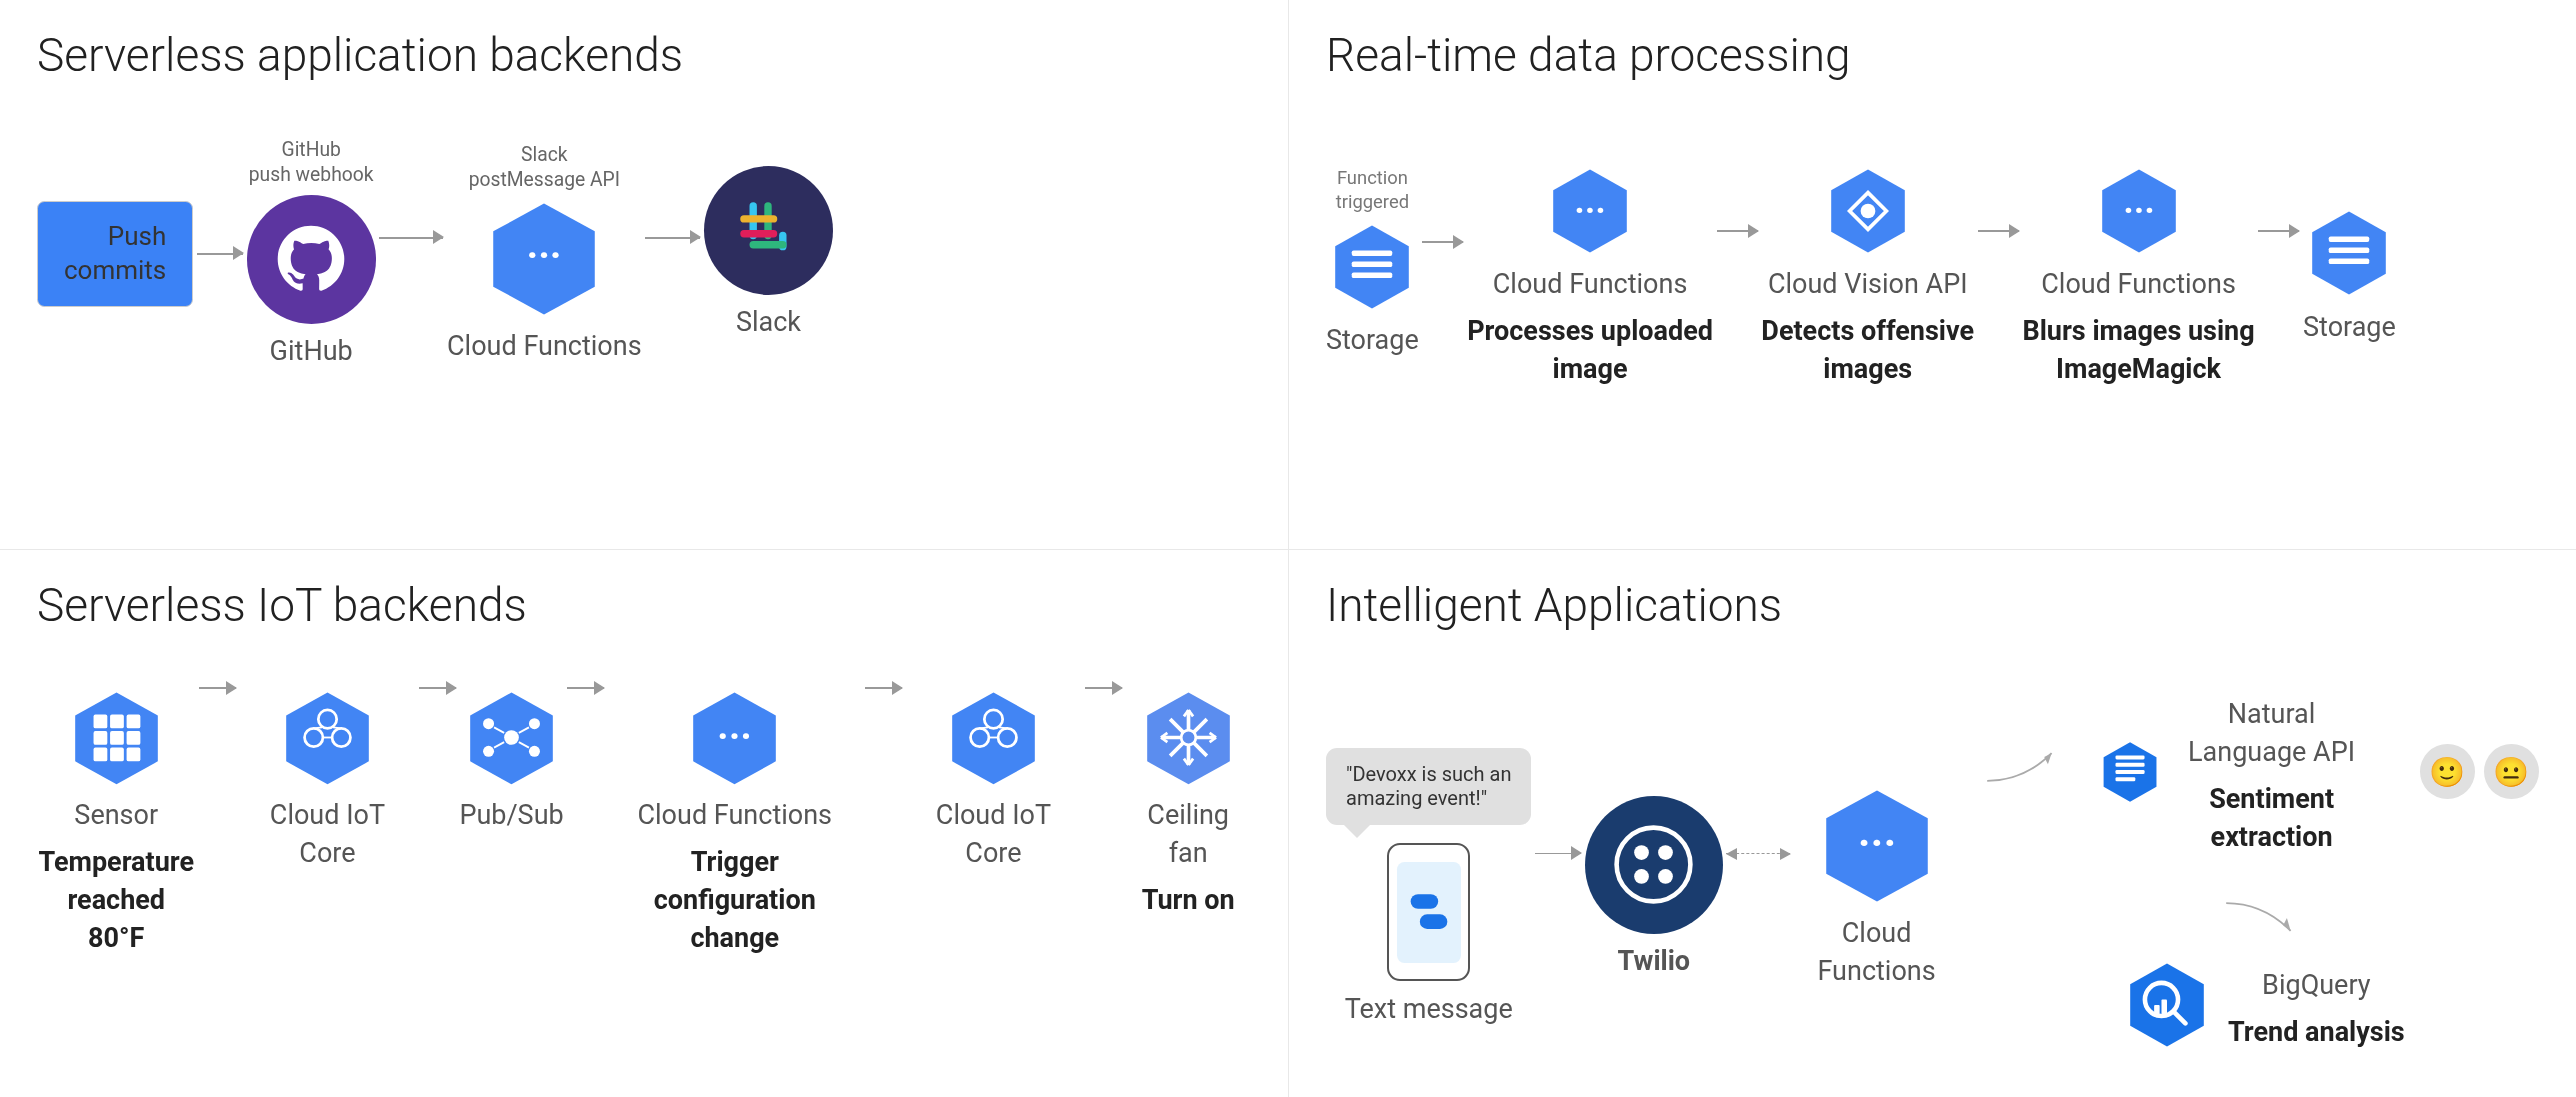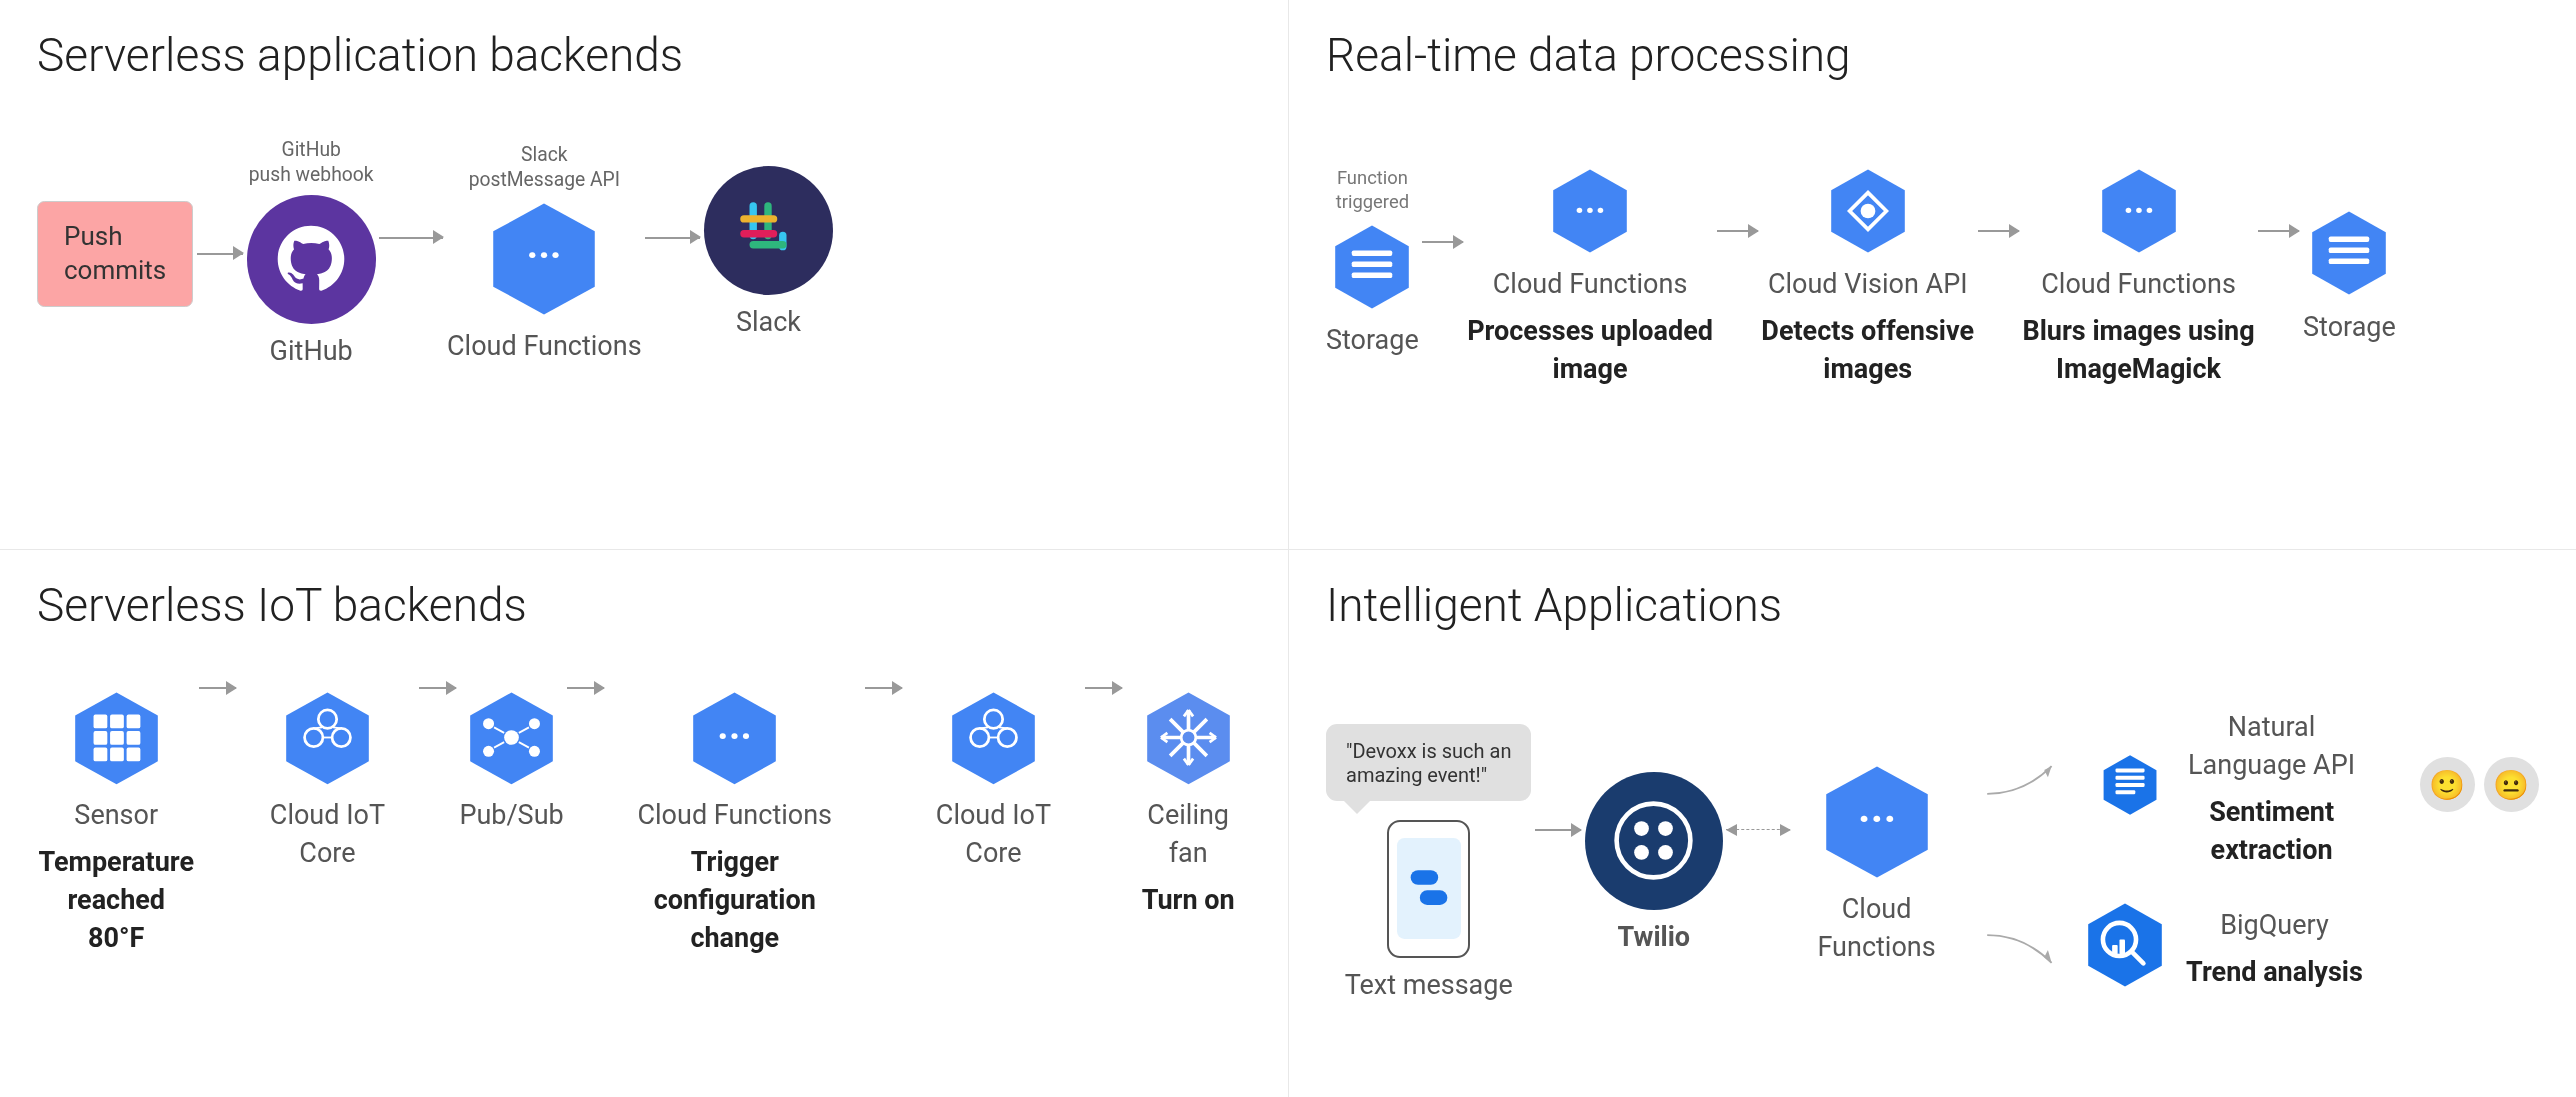--- a/index.html
+++ b/index.html
@@ -12,22 +12,22 @@
       position: relative;
     }
 
     
     .push-box {
       border: 0.9px solid #ccc;
       border-radius: 7.4px;
       padding: 18.4px 26px;
       font-size: 26px;
       color: #333;
-      text-align: left;
-      background: #fca5a5;
+      text-align: right;
+      background: #3b82f6;
       line-height: 1.3;
     }
 
     
     .quadrant {
       padding: 28px 37px;
     }
 
     .quadrant-title {
       font-size: 46px;
@@ -458,21 +458,21 @@
               <div class="node-label bold-label">Sentiment extraction</div>
             </div>
           </div>
 
           <div style="display:flex;gap:9.2px;align-items:center;margin-left:18.4px;">
             <div style="width:55px;height:55px;border-radius:50%;background:#e0e0e0;display:flex;align-items:center;justify-content:center;font-size:29px;">🙂</div>
             <div style="width:55px;height:55px;border-radius:50%;background:#e0e0e0;display:flex;align-items:center;justify-content:center;font-size:29px;">😐</div>
           </div>
         </div>
 
-        <div style="display:flex;align-items:center;gap:18.4px;">
+        <div style="display:flex;align-items:center;gap:18.4px;flex-direction:column;">
           <div style="display:flex;flex-direction:column;align-items:center;margin-top:9.2px;">
             <svg width="74" height="46" viewBox="0 0 80 50">
               <path d="M0,10 Q40,10 70,40" stroke="#aaa" stroke-width="2" fill="none"></path>
               <polygon points="70,40 62,34 66,26" fill="#aaa"></polygon>
             </svg>
           </div>
           <div style="display:flex;align-items:center;gap:14.7px;">
 
             <svg width="92" height="92" viewBox="0 0 100 100">
               <polygon points="50,5 90,27.5 90,72.5 50,95 10,72.5 10,27.5" fill="#1a73e8"></polygon>

